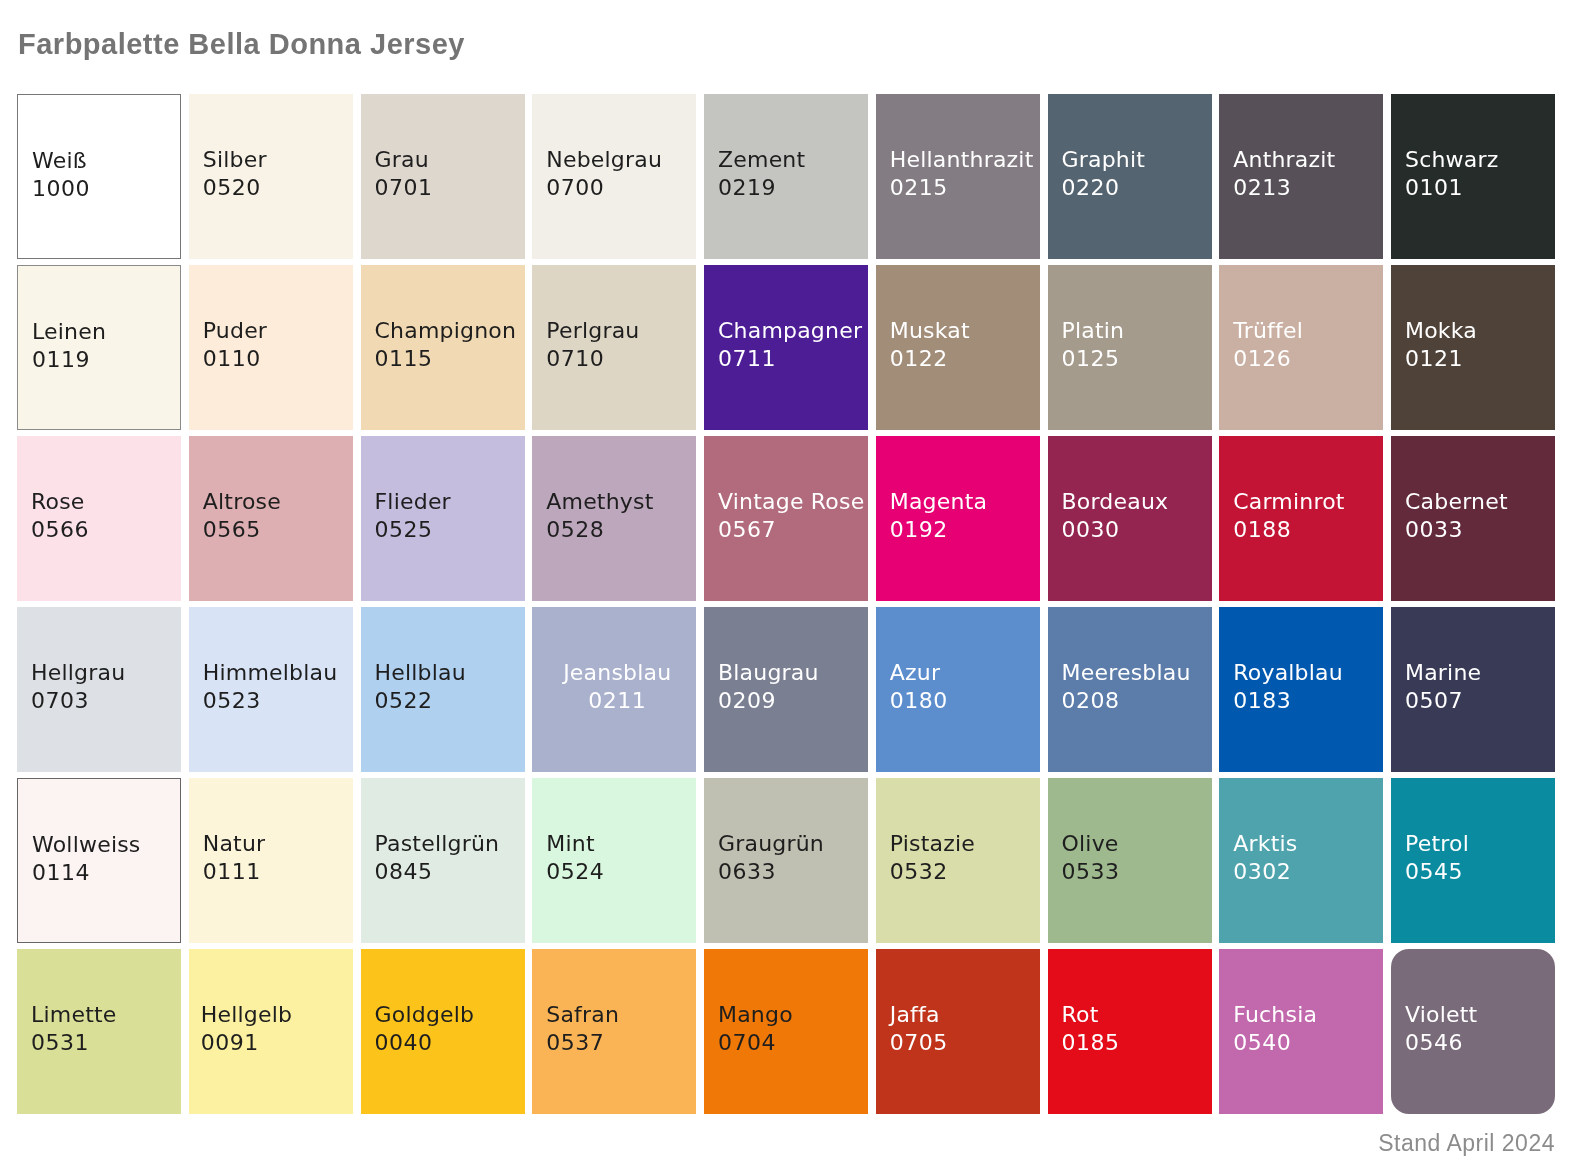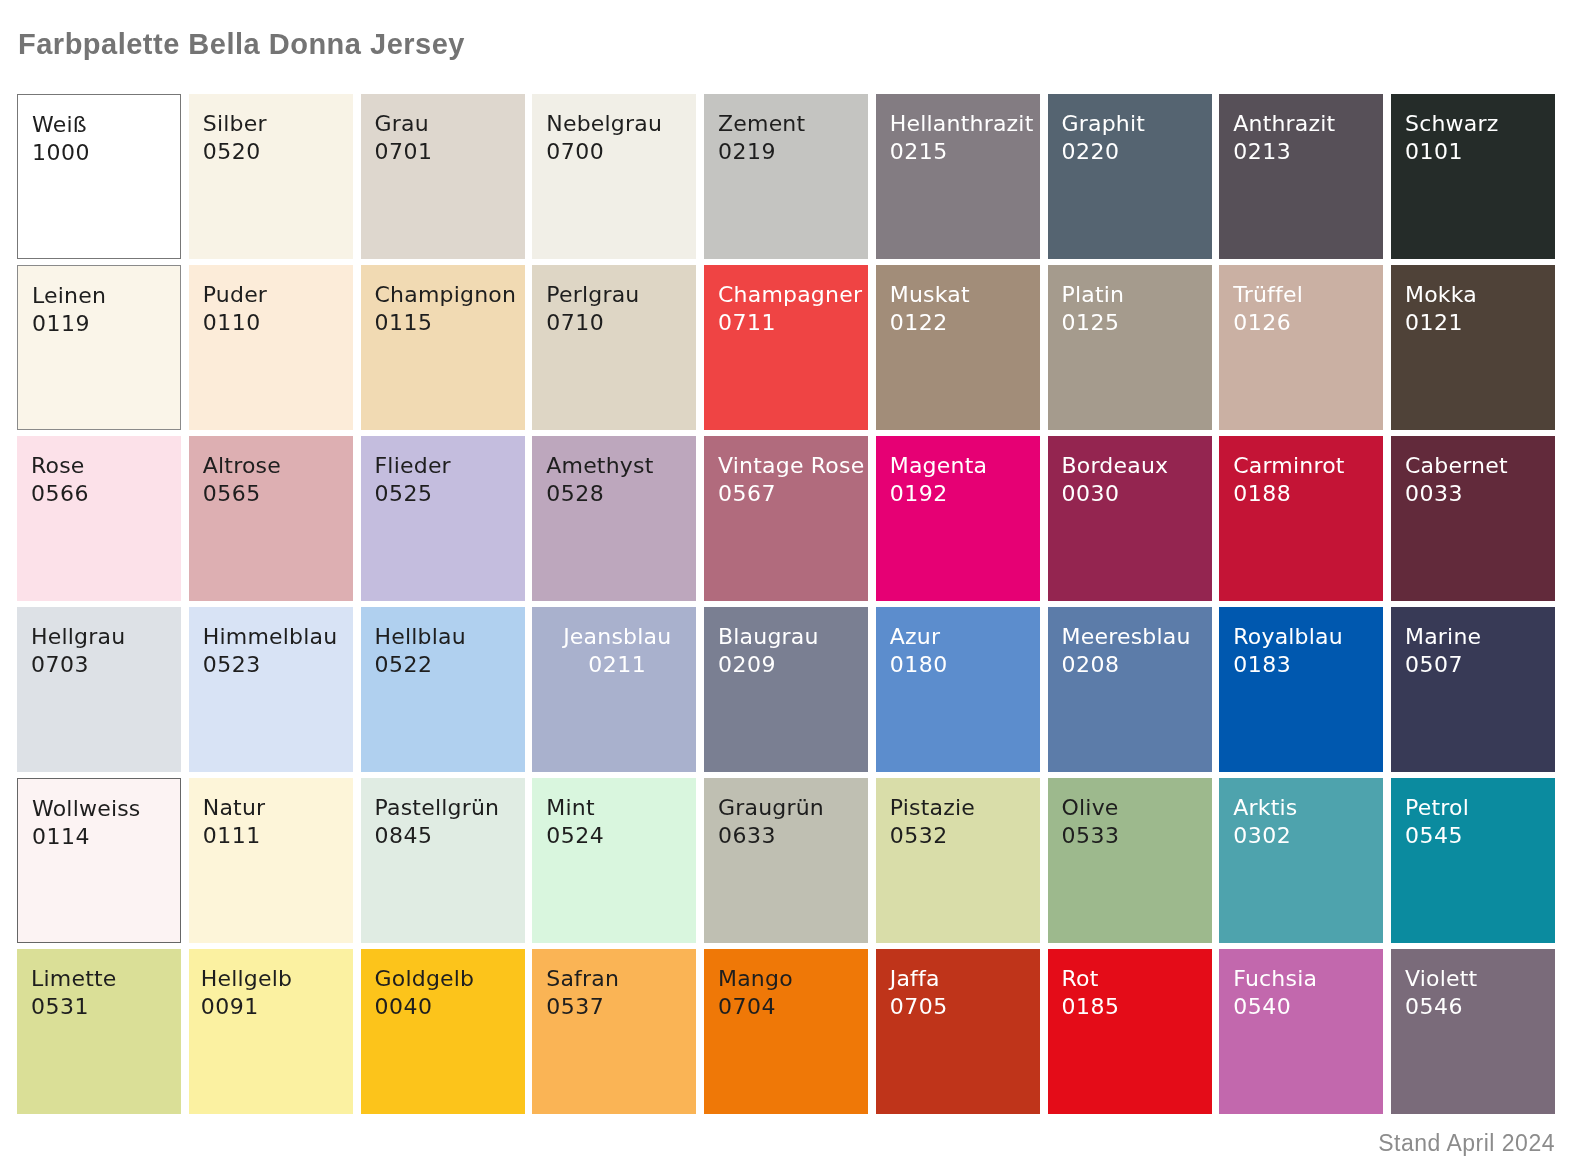--- a/index.html
+++ b/index.html
@@ -41,20 +41,21 @@
   .swatch {
     box-sizing: border-box;
     padding: 16px 8px 0 14px;
     font-size: 22px;
     line-height: 28px;
     overflow: hidden;
   }
   .swatch-name {
     white-space: nowrap;
     letter-spacing: 0.2px;
+    margin-top: 36px;
   }
   .swatch-code {
     letter-spacing: 0.5px;
   }
   .page-footer {
     position: absolute;
     right: 17px;
     top: 1130px;
     font-family: "Liberation Sans", sans-serif;
     font-size: 23px;
@@ -114,21 +115,21 @@
         <div class="swatch-code">0110</div>
       </div>
       <div class="swatch" style="background: rgb(241, 218, 179); color: rgb(30, 30, 30);">
         <div class="swatch-name">Champignon</div>
         <div class="swatch-code">0115</div>
       </div>
       <div class="swatch" style="background: rgb(222, 214, 197); color: rgb(30, 30, 30);">
         <div class="swatch-name">Perlgrau</div>
         <div class="swatch-code">0710</div>
       </div>
-      <div class="swatch" style="background: #ef4444; color: rgb(255, 255, 255);">
+      <div class="swatch" style="background: #4c1d95; color: rgb(255, 255, 255);">
         <div class="swatch-name">Champagner</div>
         <div class="swatch-code">0711</div>
       </div>
       <div class="swatch" style="background: rgb(162, 141, 121); color: rgb(255, 255, 255);">
         <div class="swatch-name">Muskat</div>
         <div class="swatch-code">0122</div>
       </div>
       <div class="swatch" style="background: rgb(165, 155, 141); color: rgb(255, 255, 255);">
         <div class="swatch-name">Platin</div>
         <div class="swatch-code">0125</div>
@@ -274,20 +275,20 @@
         <div class="swatch-code">0705</div>
       </div>
       <div class="swatch" style="background: rgb(228, 12, 24); color: rgb(255, 255, 255);">
         <div class="swatch-name">Rot</div>
         <div class="swatch-code">0185</div>
       </div>
       <div class="swatch" style="background: rgb(194, 104, 173); color: rgb(255, 255, 255);">
         <div class="swatch-name">Fuchsia</div>
         <div class="swatch-code">0540</div>
       </div>
-      <div class="swatch" style="background: rgb(122, 107, 122); color: rgb(255, 255, 255);">
+      <div class="swatch" style="background: rgb(122, 107, 122); color: rgb(255, 255, 255); border-radius: 18px;">
         <div class="swatch-name">Violett</div>
         <div class="swatch-code">0546</div>
       </div>
     </div>
 
   <div class="page-footer">Stand April 2024</div>
 </div>
 
 </body></html>

